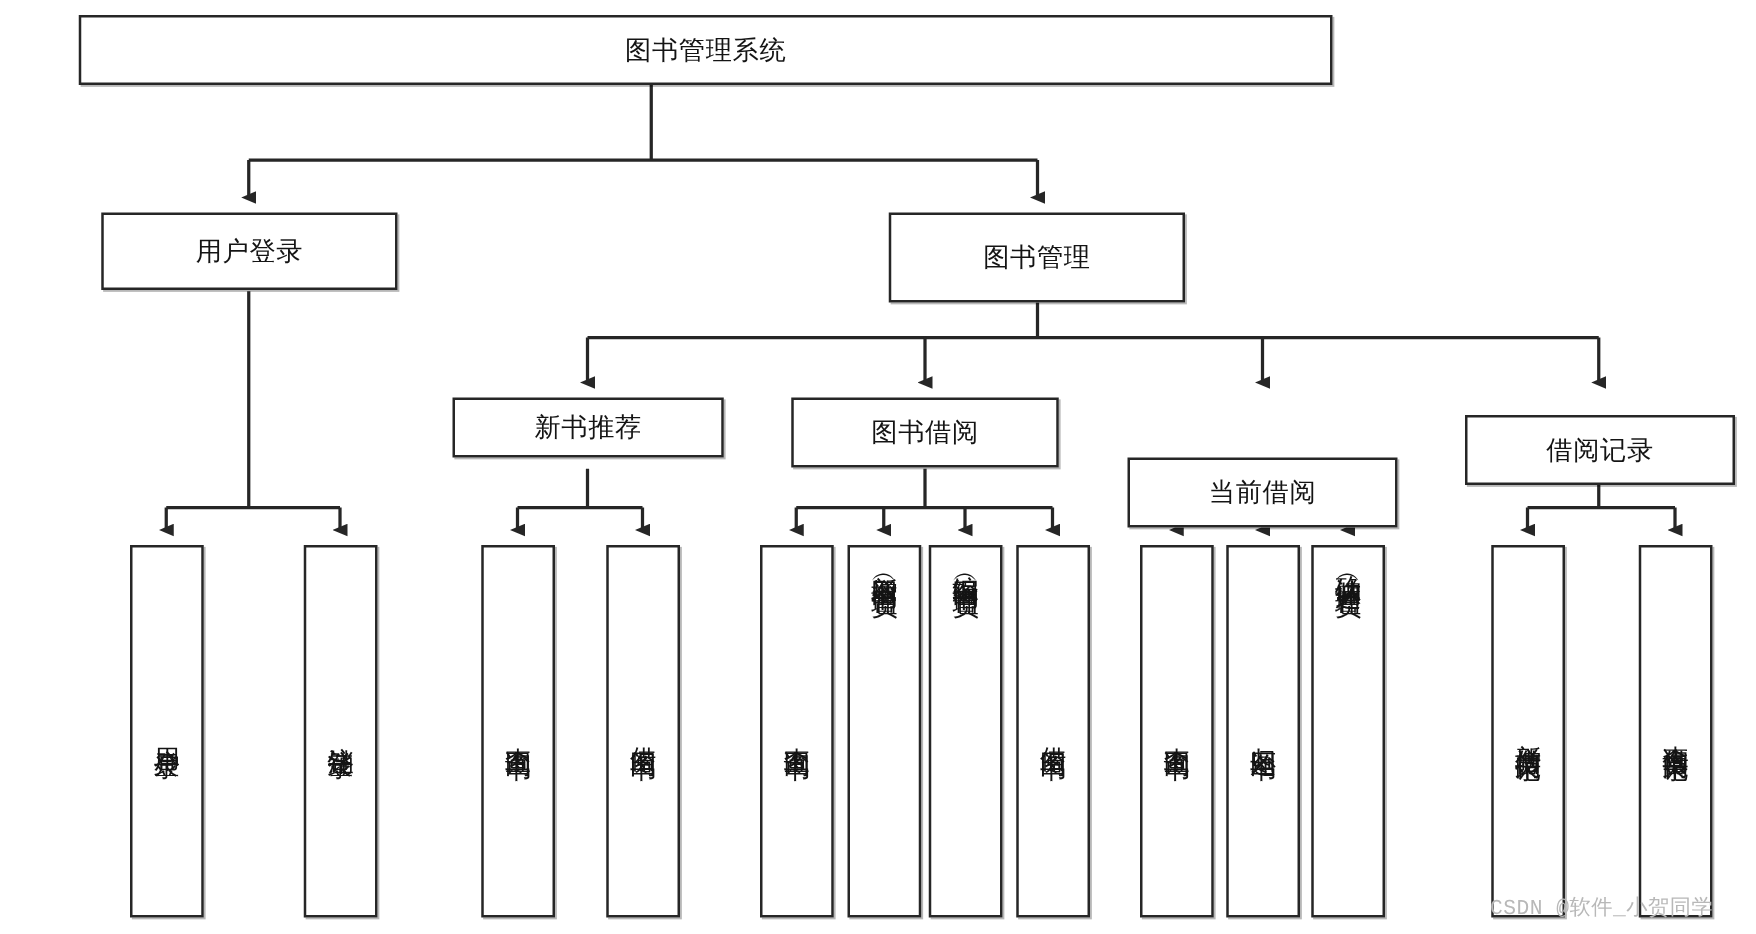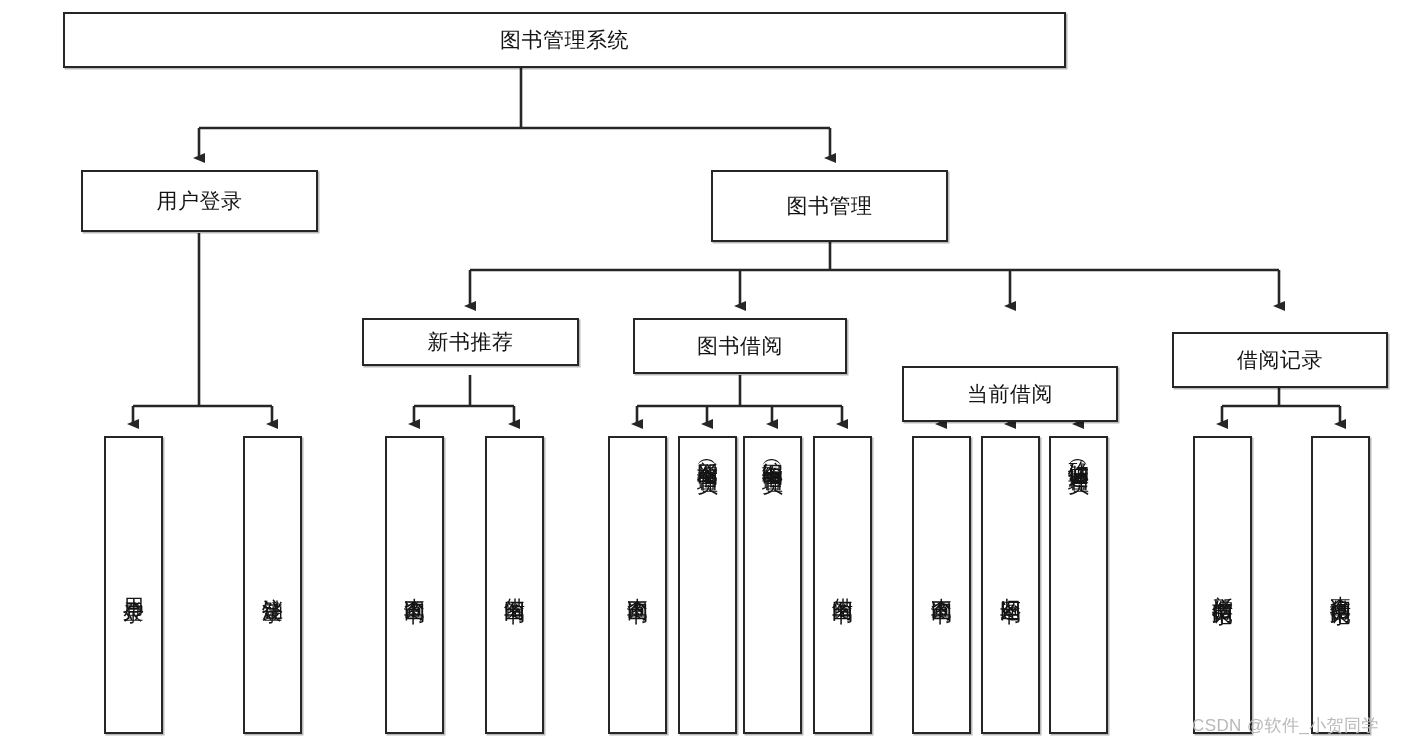--- a/index.html
+++ b/index.html
@@ -62,21 +62,21 @@
     padding-top: 0;
   }
   .watermark {
     position: absolute;
     left: 1192px;
     top: 714px;
     font-size: 17px;
     color: #b8b8b8;
     white-space: nowrap;
     letter-spacing: 0.4px;
-    font-family: Liberation Sans, sans-serif;
+    font-family: Liberation Mono, monospace;
   }
 </style>
 </head>
 <body>
 
 <div id="diagram-root">
 
   <svg id="edges" viewBox="0 0 1405 747">
     <defs>
       <marker id="arrow" markerWidth="12" markerHeight="12" refX="5" refY="6" orient="auto" markerUnits="userSpaceOnUse">

